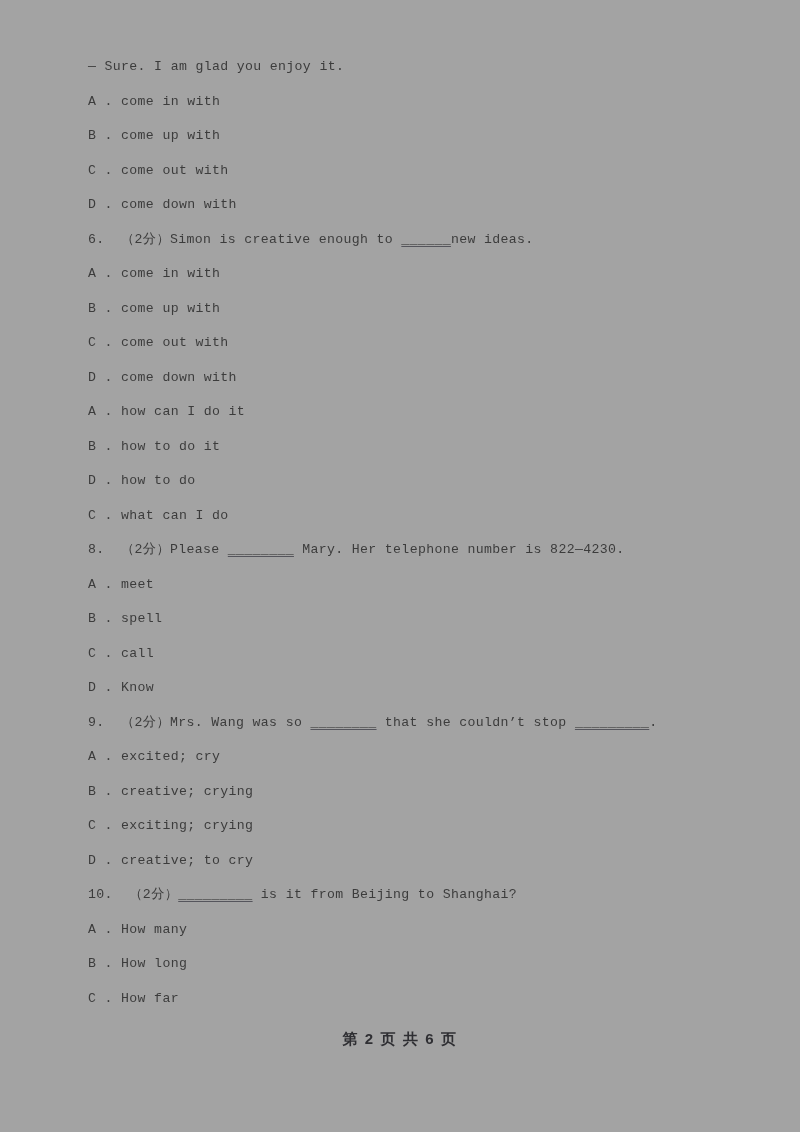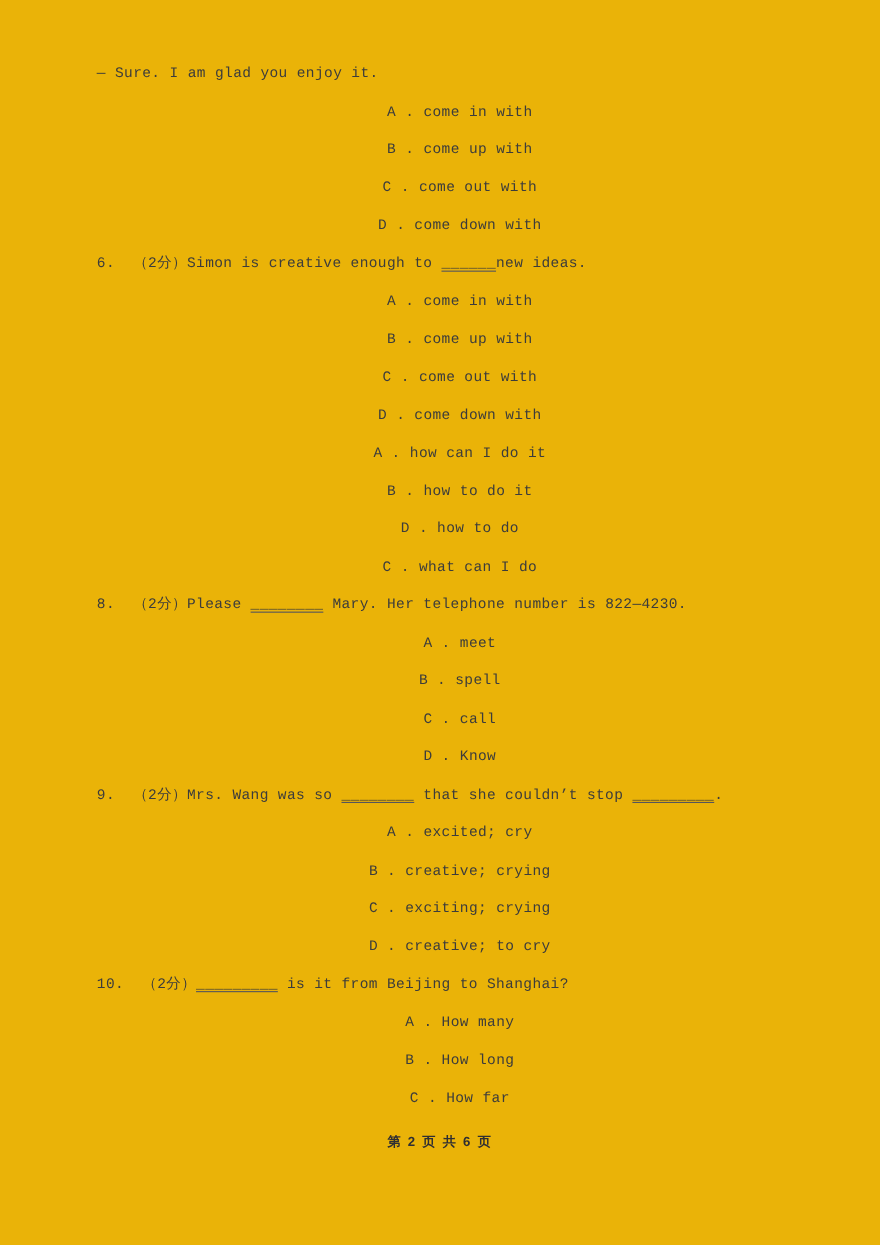--- a/index.html
+++ b/index.html
@@ -4,21 +4,21 @@
 <style>
   html, body {
     margin: 0;
     padding: 0;
     background: #ffffff;
   }
   .page {
     position: relative;
     width: 800px;
     height: 1132px;
-    background: #eab308;
+    background: #a3a3a3;
     overflow: hidden;
     font-family: "Liberation Mono", "DejaVu Sans Mono", monospace;
   }
   .content {
     position: absolute;
     left: 88px;
     top: 50px;
     width: 660px;
   }
   .line {
@@ -28,35 +28,34 @@
     color: #3c3c3c;
     font-size: 13.2px;
     letter-spacing: 0.35px;
     -webkit-font-smoothing: antialiased;
   }
   .qline {
     color: #3c3c3c;
   }
   .optline {
     color: #3c3c3c;
-    text-align: center;
   }
   .blank {
     text-decoration: underline;
     text-decoration-color: #55555c;
     text-underline-offset: 3px;
   }
   .footer {
     position: absolute;
     top: 1030px;
     left: 0;
     width: 800px;
     text-align: center;
     font-family: "Liberation Sans", "DejaVu Sans", sans-serif;
-    font-size: 12px;
+    font-size: 15px;
     font-weight: bold;
     color: #2f2f33;
     letter-spacing: 1.6px;
     white-space: pre;
   }
 </style>
 </head>
 <body>
 
 <div class="page">

